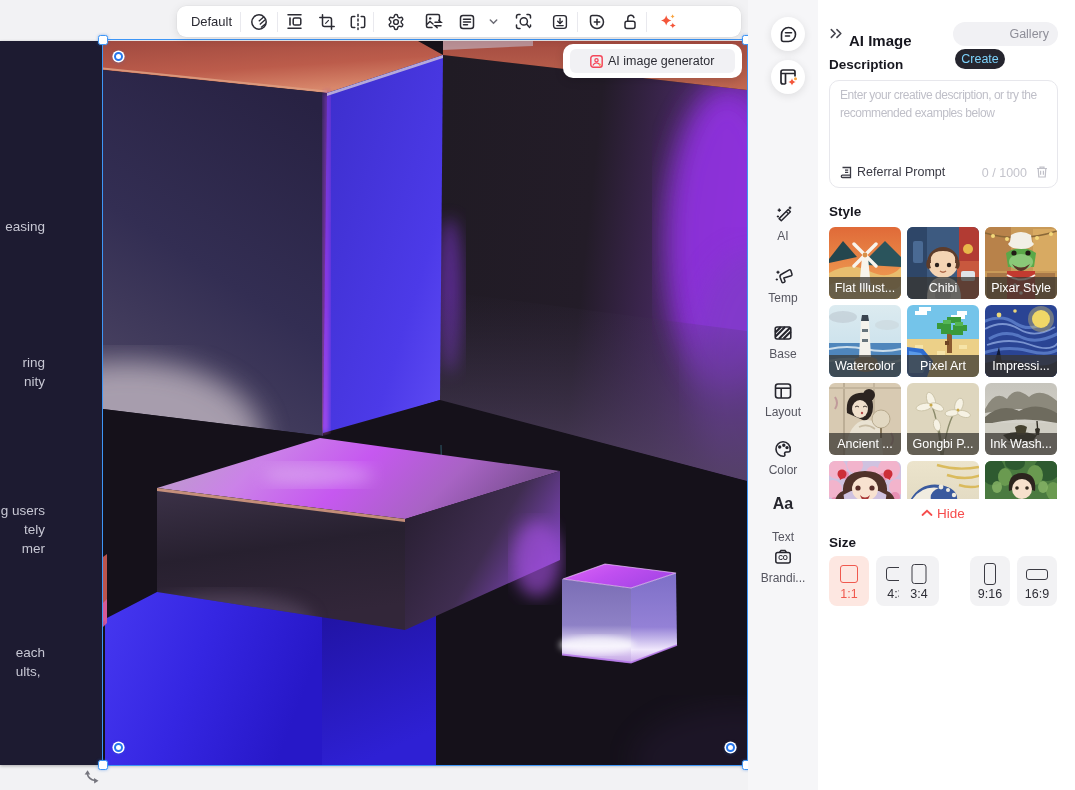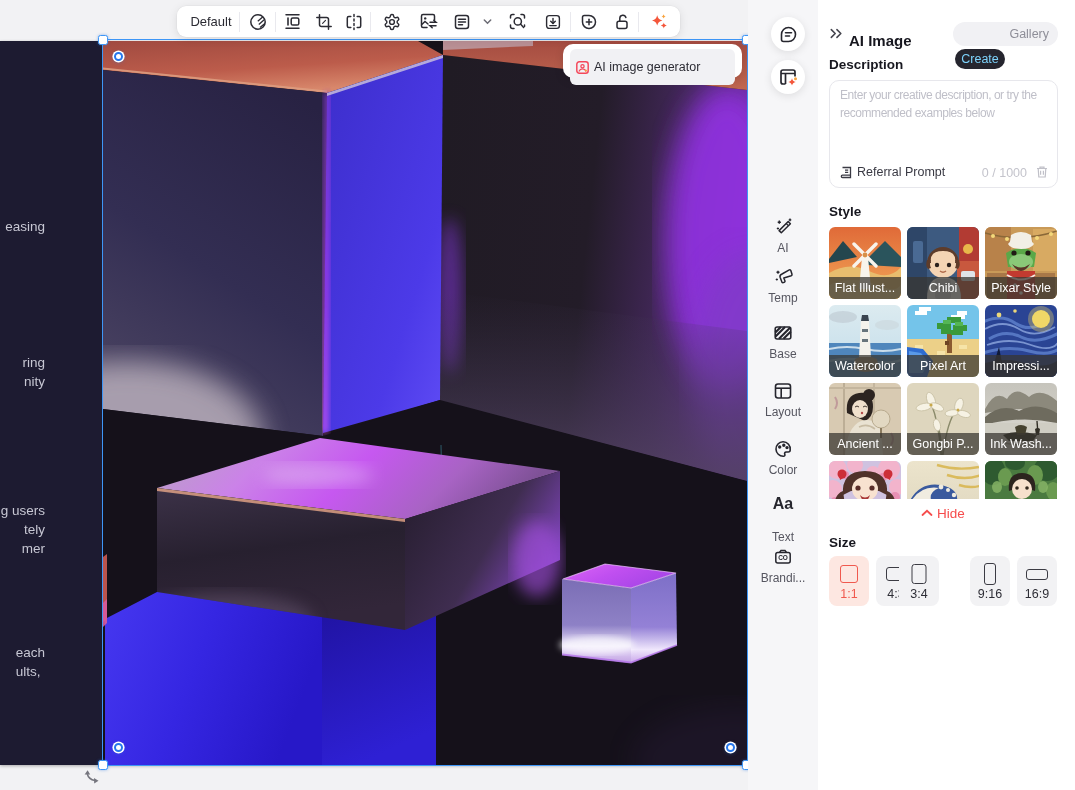--- a/index.html
+++ b/index.html
@@ -10,27 +10,27 @@
   
   #page { left:0; top:41px; width:747px; height:724px; background:#1d1b31; box-shadow:0 1px 3px rgba(0,0,0,.3); }
   .ptxt { position:absolute; color:#c7c7d3; font-size:13.5px; line-height:19px; white-space:pre; }
 
   
   #selbox { left:102px; top:39px; width:646px; height:727px; border:1.6px solid #3e96f6; pointer-events:none; }
   .handle { position:absolute; width:10px; height:10px; background:#fff; border:1.6px solid #3e96f6; border-radius:2.5px; box-shadow:0 0 3px rgba(40,120,230,.5); }
   .rhandle { position:absolute; width:9px; height:9px; border-radius:50%; background:#fff; border:2.4px solid #2677ec; box-shadow:0 0 0 1.6px #fff, 0 1px 4px rgba(40,120,230,.55); }
 
   
-  #toolbar { left:177px; top:6px; width:503px; height:31px; padding-left:6px; background:#fff; border-radius:9px; box-shadow:0 2px 10px rgba(0,0,0,.10), 0 0 0 .5px rgba(0,0,0,.04); display:flex; align-items:center; }
+  #toolbar { left:177px; top:6px; width:564px; height:31px; padding-left:6px; background:#fff; border-radius:9px; box-shadow:0 2px 10px rgba(0,0,0,.10), 0 0 0 .5px rgba(0,0,0,.04); display:flex; align-items:center; }
   #toolbar .sep { width:1px; height:20px; background:#e9e9ee; }
   .tbtn { display:flex; align-items:center; justify-content:center; }
 
   
   #aipill { left:563px; top:44px; width:179px; height:34px; background:#fff; border-radius:10px; box-shadow:0 3px 10px rgba(0,0,0,.13); padding:5px 7px; }
-  #aipill .inner { width:100%; height:36px; background:#f1f1f4; border-radius:6px; display:flex; align-items:center; padding:0 6px; gap:5px; font-size:12.5px; color:#2c2c34; }
+  #aipill .inner { width:100%; height:24px; background:#f1f1f4; border-radius:6px; display:flex; align-items:center; padding:0 20px; gap:5px; font-size:12.5px; color:#2c2c34; }
 
   
   #rail { left:748px; top:0; width:70px; height:790px; background:#f6f6f8; }
   .circbtn { position:absolute; left:771px; width:34px; height:34px; border-radius:50%; background:#fff; box-shadow:0 2px 8px rgba(0,0,0,.10); display:flex; align-items:center; justify-content:center; }
   .railitem { position:absolute; left:748px; width:70px; text-align:center; color:#565660; font-size:12px; }
   .railitem svg { display:block; margin:0 auto 4px; }
 
   
   #panel { left:818px; top:0; width:257px; height:790px; background:#fff; }
   #ptitle { position:absolute; left:849px; top:32px; font-size:15px; font-weight:bold; color:#17171f; }
@@ -373,21 +373,21 @@
       <path d="M6.5 11 H10.5"></path>
     </svg>
   </div>
   <div class="circbtn" style="top:60px;">
     <svg width="20" height="20" viewBox="0 0 20 20" fill="none">
       <path d="M3 6.5 V15 Q3 17 5 17 H7.5 M3 6.5 V5 Q3 3 5 3 H15 Q17 3 17 5 V6.5 M3 6.5 H17 M7.5 6.5 V17 M17 6.5 V9.5" stroke="#26262e" stroke-width="1.7"></path>
       <path d="M14 11.2 c.5 2.2 1.5 3.2 3.7 3.7 c-2.2 .5 -3.2 1.5 -3.7 3.7 c-.5 -2.2 -1.5 -3.2 -3.7 -3.7 c2.2 -.5 3.2 -1.5 3.7 -3.7z" fill="#f4563a"></path>
       <circle cx="17.5" cy="11.8" r="1.5" fill="#f8a23c"></circle>
     </svg>
   </div>
-  <div class="railitem" style="top:216px;">
+  <div class="railitem" style="top:204px;">
     <svg width="21" height="21" viewBox="0 0 21 21" fill="none" stroke="#26262e" stroke-width="1.5" stroke-linejoin="round">
       <polygon points="6.1,14.6 8.3,16.8 17.4,7.7 15.2,5.5"></polygon>
       <path d="M13.2 7.5 L15.4 9.7" stroke-width="1.2"></path>
       <path d="M6.3 4.6 v3.2 M4.7 6.2 h3.2" stroke-width="1.4"></path>
       <path d="M4.9 11.4 v2.2 M3.8 12.5 h2.2" stroke-width="1.2"></path>
       <path d="M17 2.6 v2.6 M15.7 3.9 h2.6" stroke-width="1.3"></path>
     </svg>
     <div>AI</div>
   </div>
   <div class="railitem" style="top:266px;">

